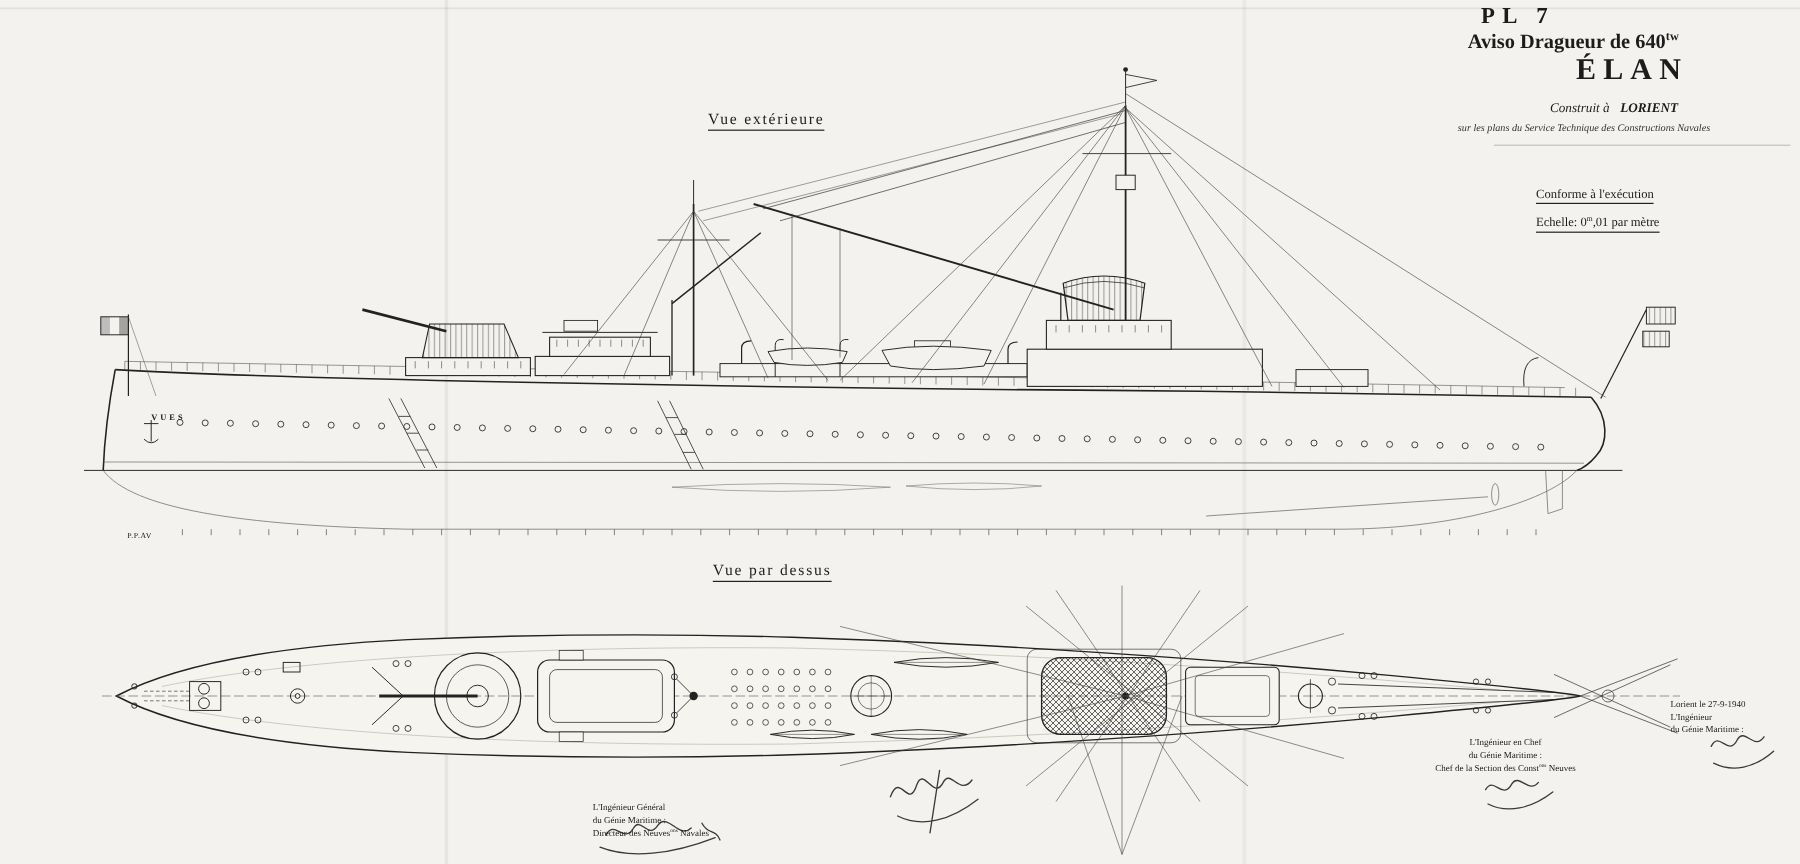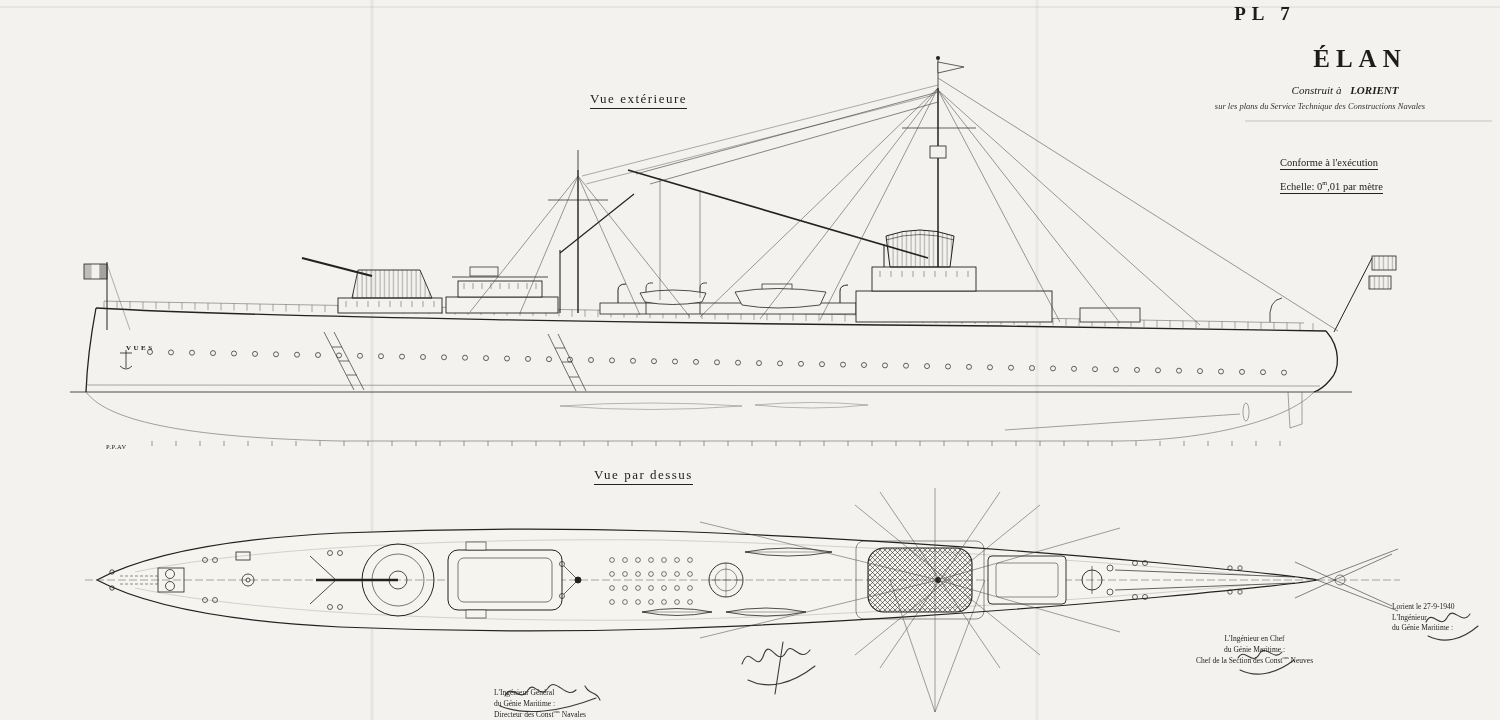--- a/index.html
+++ b/index.html
@@ -2,21 +2,21 @@
 <html><head>
 <meta charset="utf-8">
 <style>
   html,body{margin:0;padding:0;background:#888;}
   .sheet{position:relative;width:1500px;height:720px;background:#ef4444;overflow:hidden;
          font-family:"Liberation Serif",serif;color:#1c1c1c;}
   .t{position:absolute;color:#1c1c1c;font-family:"Liberation Serif",serif;white-space:nowrap;}
   .c{text-align:center;}
   .u{border-bottom:1.3px solid #222;padding-bottom:1px;margin-left:32px;}
   sup{font-size:60%;}
-  .sig-block{line-height:1.4;margin-top:20px;}
+  .sig-block{line-height:1.4;}
   .sig-block div{white-space:nowrap;}
   svg{position:absolute;left:0;top:0;}
 </style>
 </head>
 <body>
 
 <div class="sheet">
 
 <svg id="bp" width="1500" height="720" viewBox="0 0 1500 720">
   <defs>
@@ -519,20 +519,23 @@
   <g stroke="#1a1a1a" stroke-width="1.1" fill="none" stroke-linecap="round" opacity="0.85">
     <path d="M505,696 C512,682 520,704 528,690 C534,680 540,700 548,688 C556,676 566,700 576,690 M500,706 C525,716 560,712 596,698 M585,686 C590,696 596,690 600,700"></path>
     <path d="M742,664 C750,642 757,676 764,654 C770,638 778,668 786,652 C792,640 800,664 810,650 M748,680 C768,690 792,684 815,666 M783,642 L775,694"></path>
     <path d="M1238,658 C1245,646 1252,668 1260,653 C1266,644 1274,662 1282,652 M1240,670 C1256,678 1276,674 1294,660"></path>
     <path d="M1426,622 C1433,608 1440,632 1448,616 C1454,606 1462,626 1470,614 M1428,636 C1444,644 1462,640 1478,626"></path>
   </g>
 </svg>
 
 <div class="t c" style="left:1190px;top:3px;width:150px;font-weight:700;font-size:19px;letter-spacing:6px;">PL 7</div>
 
+<div class="t c" style="left:1151px;top:25px;width:320px;font-weight:700;font-size:17px;">
+  <span>Aviso Dragueur de 640</span><sup>tw</sup>
+</div>
 
 <div class="t c" style="left:1200px;top:45px;width:320px;font-weight:700;font-size:25px;letter-spacing:6px;">ÉLAN</div>
 
 <div class="t c" style="left:1185px;top:84px;width:320px;font-style:italic;font-size:11px;">
   <span>Construit à</span>
   <span style="font-weight:700;margin-left:6px;text-align:right;">LORIENT</span>
 </div>
 
 <div class="t c" style="left:1130px;top:101px;width:380px;font-style:italic;font-size:8.5px;color:#333;">sur les plans du Service Technique des Constructions Navales</div>
 
@@ -547,21 +550,21 @@
 
 <div class="t u" style="left:562px;top:467px;font-size:13px;letter-spacing:1.5px;border-bottom-width:1px;">Vue par dessus</div>
 
 <div class="t" style="left:126px;top:344px;font-weight:700;font-size:7px;letter-spacing:2.5px;">VUES</div>
 
 <div class="t" style="left:106px;top:443px;font-size:6.5px;letter-spacing:0.5px;">P.P.AV</div>
 
 <div class="t sig-block" style="left:494px;top:668px;font-size:7.5px;">
   <div>L'Ingénieur Général</div>
   <div>du Génie Maritime :</div>
-  <div><span>Directeur des Const</span><sup>ons</sup><span> Navales</span></div>
+  <div><span>Directeur des Neuves</span><sup>ons</sup><span> Navales</span></div>
 </div>
 
 <div class="t sig-block" style="left:1196px;top:614px;font-size:7.5px;text-align:center;">
   <div>L'Ingénieur en Chef</div>
   <div>du Génie Maritime :</div>
   <div><span>Chef de la Section des Const</span><sup>ons</sup><span> Neuves</span></div>
 </div>
 
 <div class="t sig-block" style="left:1392px;top:582px;font-size:7.5px;">
   <div>Lorient le 27-9-1940</div>

